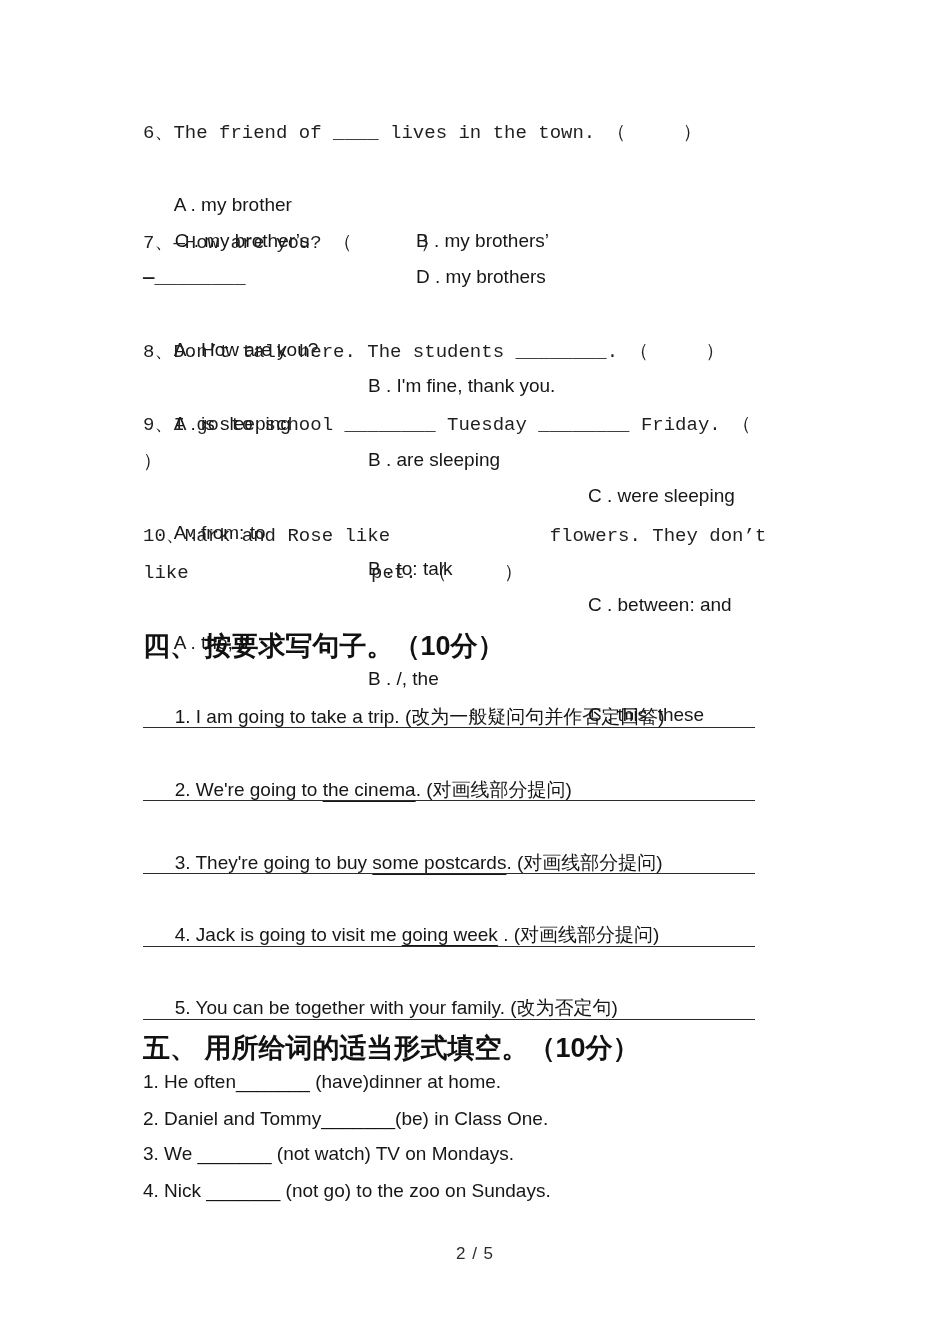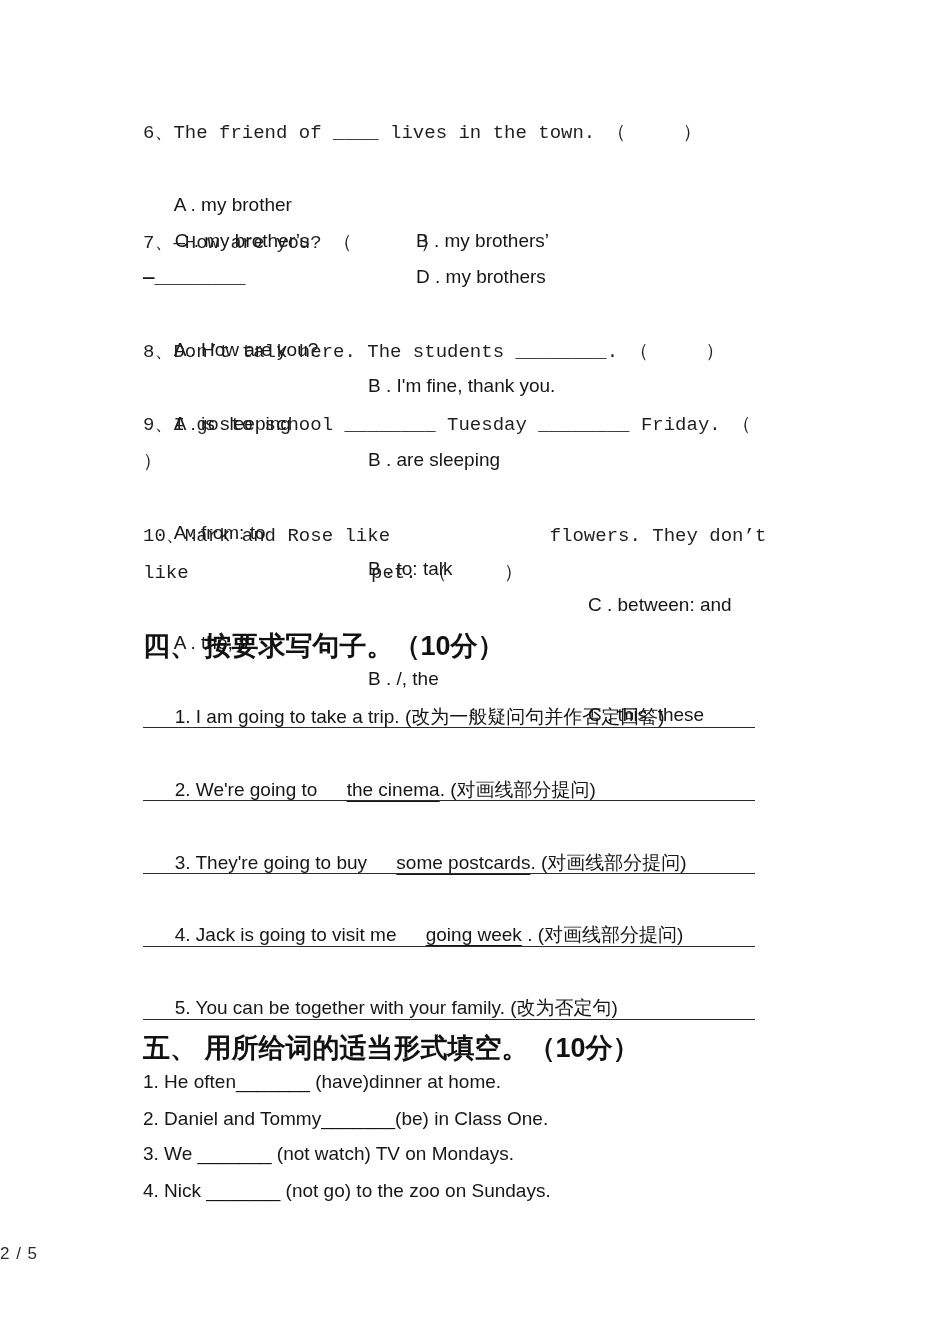--- a/index.html
+++ b/index.html
@@ -36,30 +36,29 @@
   .section-heading {
     font-family:"Liberation Sans","DejaVu Sans",sans-serif;
     font-weight:bold;
     font-size:27px;
     color:#111111;
   }
   .underlined-part {
     text-decoration:underline;
     text-underline-offset:4px;
     text-decoration-thickness:1.5px;
-    margin-left:24px;
   }
   .answer-line {
     position:absolute; left:0;
     width:612px; height:0;
     border-top:1.6px solid #2c2c2c;
   }
   .footer {
     position:absolute; left:0; right:0; top:1244px;
-    text-align:left;
+    text-align:center;
     font-family:"Liberation Sans","DejaVu Sans",sans-serif;
     font-size:17px; color:#2b2b2b;
     letter-spacing:1px;
   }
 </style>
 </head>
 <body>
 
 <div class="page">
   <div class="content">
@@ -78,20 +77,21 @@
     <div class="ln mono" style="top:260px; font-weight:bold">—________</div>
     <div class="ln sans" style="top:296px; width:720px">
       <span>A . How are you?</span>
       <span class="opt-b3">B . I'm fine, thank you.</span>
     </div>
 
     <div class="ln mono" style="top:334px">8、Don’t talk here. The students ________. （     ）</div>
     <div class="ln sans" style="top:370px; width:720px">
       <span>A . is sleeping</span>
       <span class="opt-b3">B . are sleeping</span>
+      <span class="opt-c3">C . were sleeping</span>
     </div>
 
     <div class="ln mono" style="top:407px">9、I go to school ________ Tuesday ________ Friday. （</div>
     <div class="ln mono" style="top:444px">）</div>
     <div class="ln sans" style="top:479px; width:720px">
       <span>A . from: to</span>
       <span class="opt-b3">B . to: talk</span>
       <span class="opt-c3">C . between: and</span>
     </div>
 

